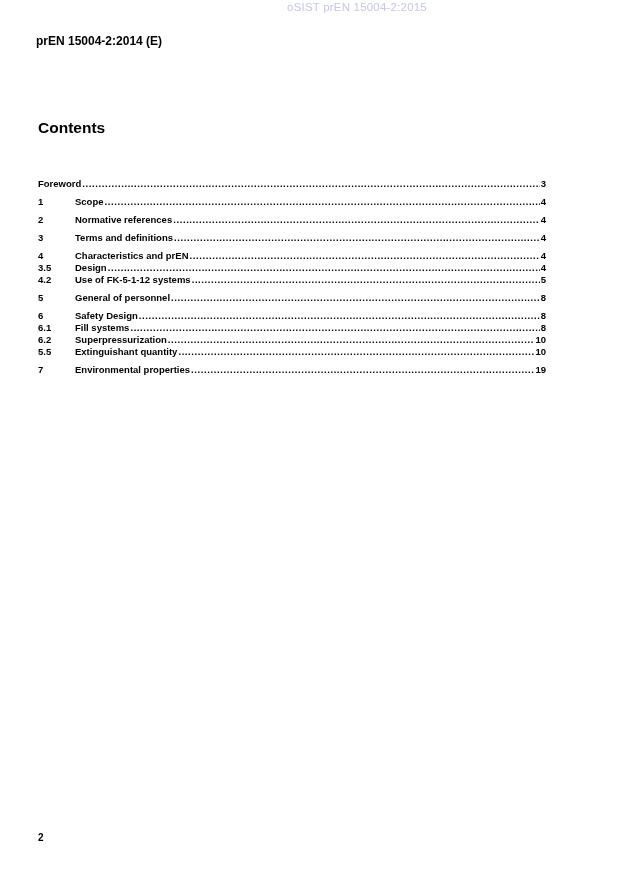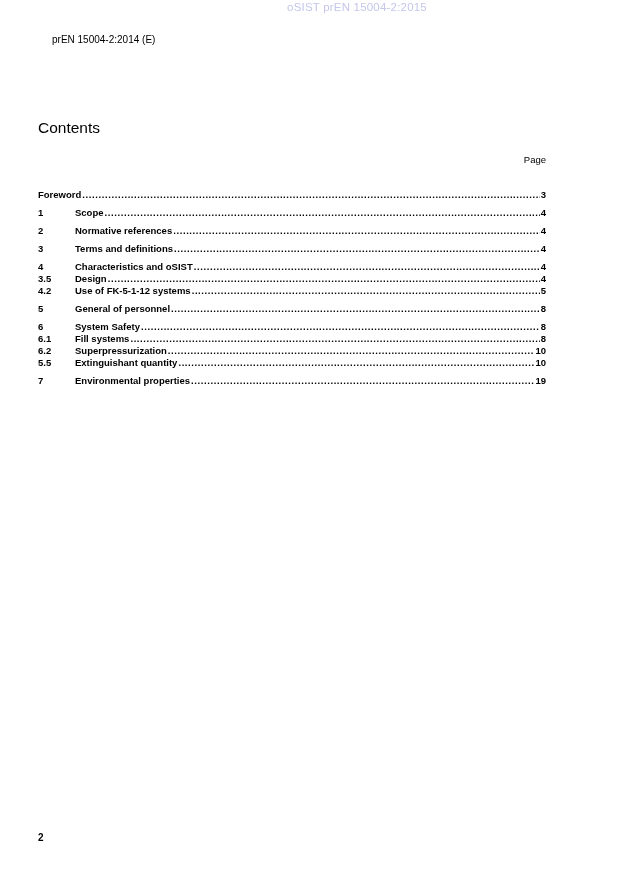--- a/index.html
+++ b/index.html
@@ -23,31 +23,31 @@
     width: 100%;
     text-align: center;
     font-size: 11.5px;
     font-weight: normal;
     color: #c5c6ea;
     letter-spacing: 0.2px;
     margin-left: 47px;
   }
   .doc-ref {
     position: absolute;
-    left: 52px;
+    left: 36px;
     top: 34px;
-    font-size: 10px;
-    font-weight: normal;
+    font-size: 12px;
+    font-weight: bold;
   }
   .contents-heading {
     position: absolute;
     left: 38px;
     top: 119px;
     font-size: 15.5px;
-    font-weight: normal;
+    font-weight: bold;
   }
   .page-col-label {
     position: absolute;
     left: 38px;
     width: 508px;
     top: 154px;
     text-align: right;
     font-size: 9.5px;
     font-weight: normal;
   }
@@ -63,21 +63,21 @@
     font-size: 9.5px;
     font-weight: bold;
     line-height: 12px;
     height: 12px;
     white-space: nowrap;
   }
   .toc-row.group {
     margin-top: 6px;
   }
   .toc-row:first-child {
-    margin-top: 12px;
+    margin-top: 1px;
   }
   .toc-num {
     width: 37px;
     flex: 0 0 37px;
   }
   .toc-title {
     flex: 0 0 auto;
   }
   .toc-dots {
     flex: 1 1 auto;
@@ -102,21 +102,20 @@
 <body>
 
 <div class="page">
 
   <div class="watermark">oSIST prEN 15004-2:2015</div>
 
   <div class="doc-ref">prEN 15004-2:2014 (E)</div>
 
   <div class="contents-heading">Contents</div>
 
-  <div class="page-col-label">Page</div>
 
   <div class="toc">
 
     <div class="toc-row group no-num">
 
       <span class="toc-title">Foreword</span>
       <span class="toc-dots">............................................................................................................................................................................................................................................................................................................</span>
       <span class="toc-page">3</span>
     </div>
 
@@ -136,21 +135,21 @@
 
     <div class="toc-row group">
       <span class="toc-num">3</span>
       <span class="toc-title">Terms and definitions</span>
       <span class="toc-dots">............................................................................................................................................................................................................................................................................................................</span>
       <span class="toc-page">4</span>
     </div>
 
     <div class="toc-row group">
       <span class="toc-num">4</span>
-      <span class="toc-title">Characteristics and oSIST</span>
+      <span class="toc-title">Characteristics and prEN</span>
       <span class="toc-dots">............................................................................................................................................................................................................................................................................................................</span>
       <span class="toc-page">4</span>
     </div>
 
     <div class="toc-row">
       <span class="toc-num">3.5</span>
       <span class="toc-title">Design</span>
       <span class="toc-dots">............................................................................................................................................................................................................................................................................................................</span>
       <span class="toc-page">4</span>
     </div>
@@ -164,21 +163,21 @@
 
     <div class="toc-row group">
       <span class="toc-num">5</span>
       <span class="toc-title">General of personnel</span>
       <span class="toc-dots">............................................................................................................................................................................................................................................................................................................</span>
       <span class="toc-page">8</span>
     </div>
 
     <div class="toc-row group">
       <span class="toc-num">6</span>
-      <span class="toc-title">System Safety</span>
+      <span class="toc-title">Safety Design</span>
       <span class="toc-dots">............................................................................................................................................................................................................................................................................................................</span>
       <span class="toc-page">8</span>
     </div>
 
     <div class="toc-row">
       <span class="toc-num">6.1</span>
       <span class="toc-title">Fill systems</span>
       <span class="toc-dots">............................................................................................................................................................................................................................................................................................................</span>
       <span class="toc-page">8</span>
     </div>

